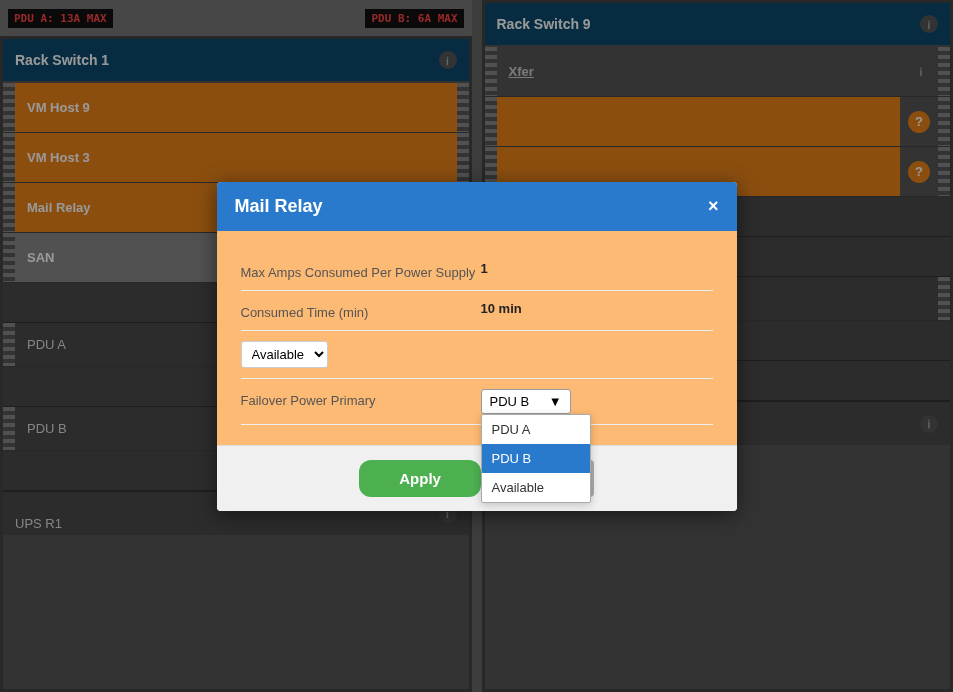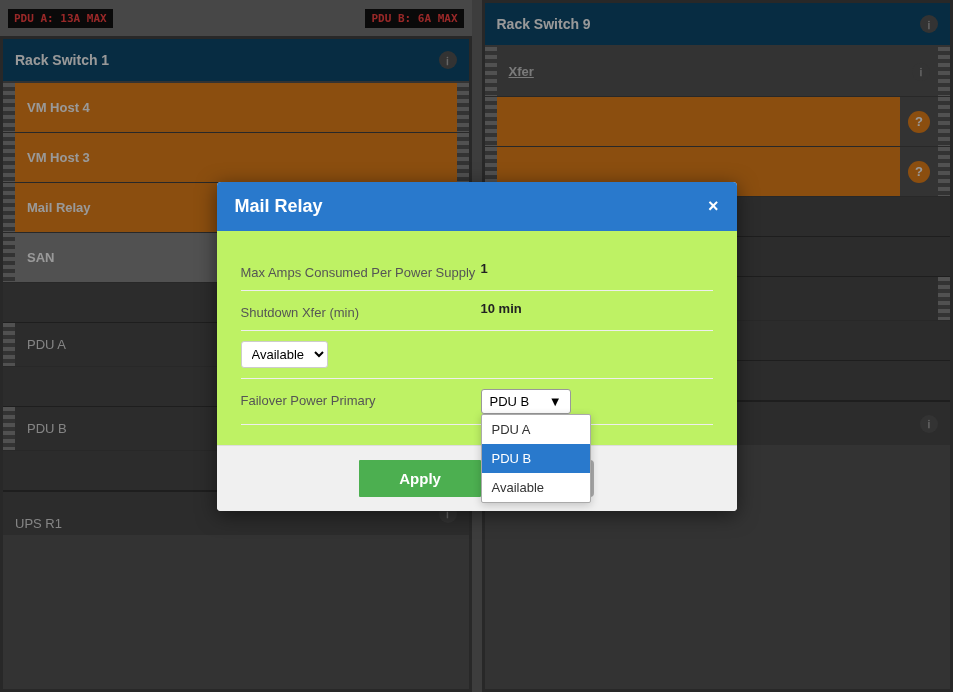--- a/index.html
+++ b/index.html
@@ -209,21 +209,21 @@
     .modal-close {
       color: #fff;
       font-size: 18px;
       cursor: pointer;
       font-weight: bold;
       line-height: 1;
     }
 
     .modal-body {
       padding: 20px 24px;
-      background: #bef264;
+      background: #fdba74;
     }
 
     .form-row {
       display: flex;
       align-items: flex-start;
       padding: 10px 0;
       border-bottom: 1px solid #eee;
     }
 
     .form-label {
@@ -303,21 +303,21 @@
       border-top: 1px solid #ddd;
     }
 
     .btn-apply {
       background: #4caf50;
       color: #fff;
       border: none;
       padding: 10px 40px;
       font-size: 15px;
       font-weight: bold;
-      border-radius: 1px;
+      border-radius: 12px;
       cursor: pointer;
     }
 
     .btn-reset {
       background: #aaa;
       color: #fff;
       border: none;
       padding: 10px 30px;
       font-size: 15px;
       font-weight: bold;
@@ -374,21 +374,21 @@
 
     <div class="rack-body">
 
       <div class="rack-switch-row">
         <span class="rack-switch-title">Rack Switch 1</span>
         <div class="info-icon">ℹ</div>
       </div>
 
       <div class="device-row">
         <div class="device-strip-left"></div>
-        <div class="device-label device-orange">VM Host 4</div>
+        <div class="device-label device-orange">VM Host 9</div>
         <div class="device-strip-right"></div>
       </div>
 
       <div class="device-row">
         <div class="device-strip-left"></div>
         <div class="device-label device-orange">VM Host 3</div>
         <div class="device-strip-right"></div>
       </div>
 
       <div class="device-row">
@@ -495,21 +495,21 @@
       </div>
 
       <div class="modal-body">
 
         <div class="form-row">
           <span class="form-label">Max Amps Consumed Per Power Supply</span>
           <span class="form-value">1</span>
         </div>
 
         <div class="form-row">
-          <span class="form-label">Shutdown Xfer (min)</span>
+          <span class="form-label">Consumed Time (min)</span>
           <span class="form-value">10 min</span>
         </div>
 
         <div class="form-row">
           <div>
             <select class="form-select">
               <option>Available</option>
               <option>PDU A</option>
               <option>PDU B</option>
             </select>

